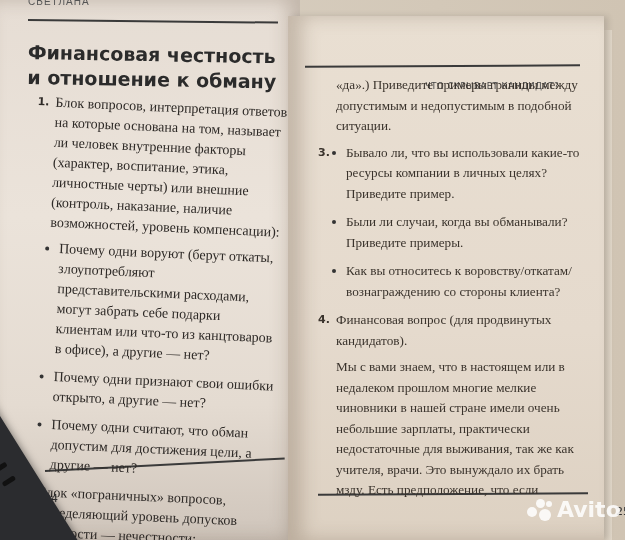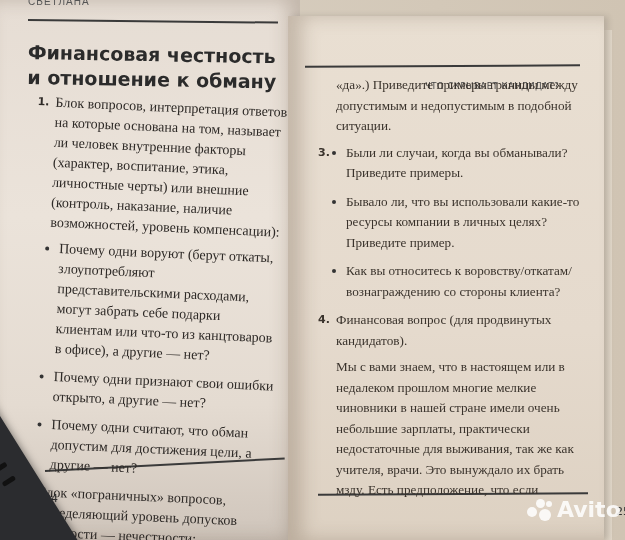--- a/index.html
+++ b/index.html
@@ -121,22 +121,22 @@
 
 <div class="running-head-right">ЧТО СКРЫВАЕТ КАНДИДАТ?</div>
 <div class="rule r-top"></div>
 <div class="rule r-bot"></div>
 
 <div class="text-col-right">
   <div class="para">«да».) Приведите примеры границы между допустимым и недопустимым в подобной ситуации.</div>
   <div class="item">
     <span class="num">3.</span>
   </div>
+  <div class="bullet">Бывало ли, что вы использовали какие-то ресурсы компании в личных целях? Приведите пример.</div>
   <div class="bullet">Были ли случаи, когда вы обманывали? Приведите примеры.</div>
-  <div class="bullet">Бывало ли, что вы использовали какие-то ресурсы компании в личных целях? Приведите пример.</div>
   <div class="bullet">Как вы относитесь к воровству/откатам/вознаграждению со стороны клиента?</div>
   <div class="item">
     <span class="num">4.</span>
     <span>Финансовая вопрос (для продвинутых кандидатов).</span>
   </div>
   <div class="para">Мы с вами знаем, что в настоящем или в недалеком прошлом многие мелкие чиновники в нашей стране имели очень небольшие зарплаты, практически недостаточные для выживания, так же как учителя, врачи. Это вынуждало их брать мзду. Есть предположение, что если</div>
 </div>
 
 <div class="page-num right">25</div>
 

